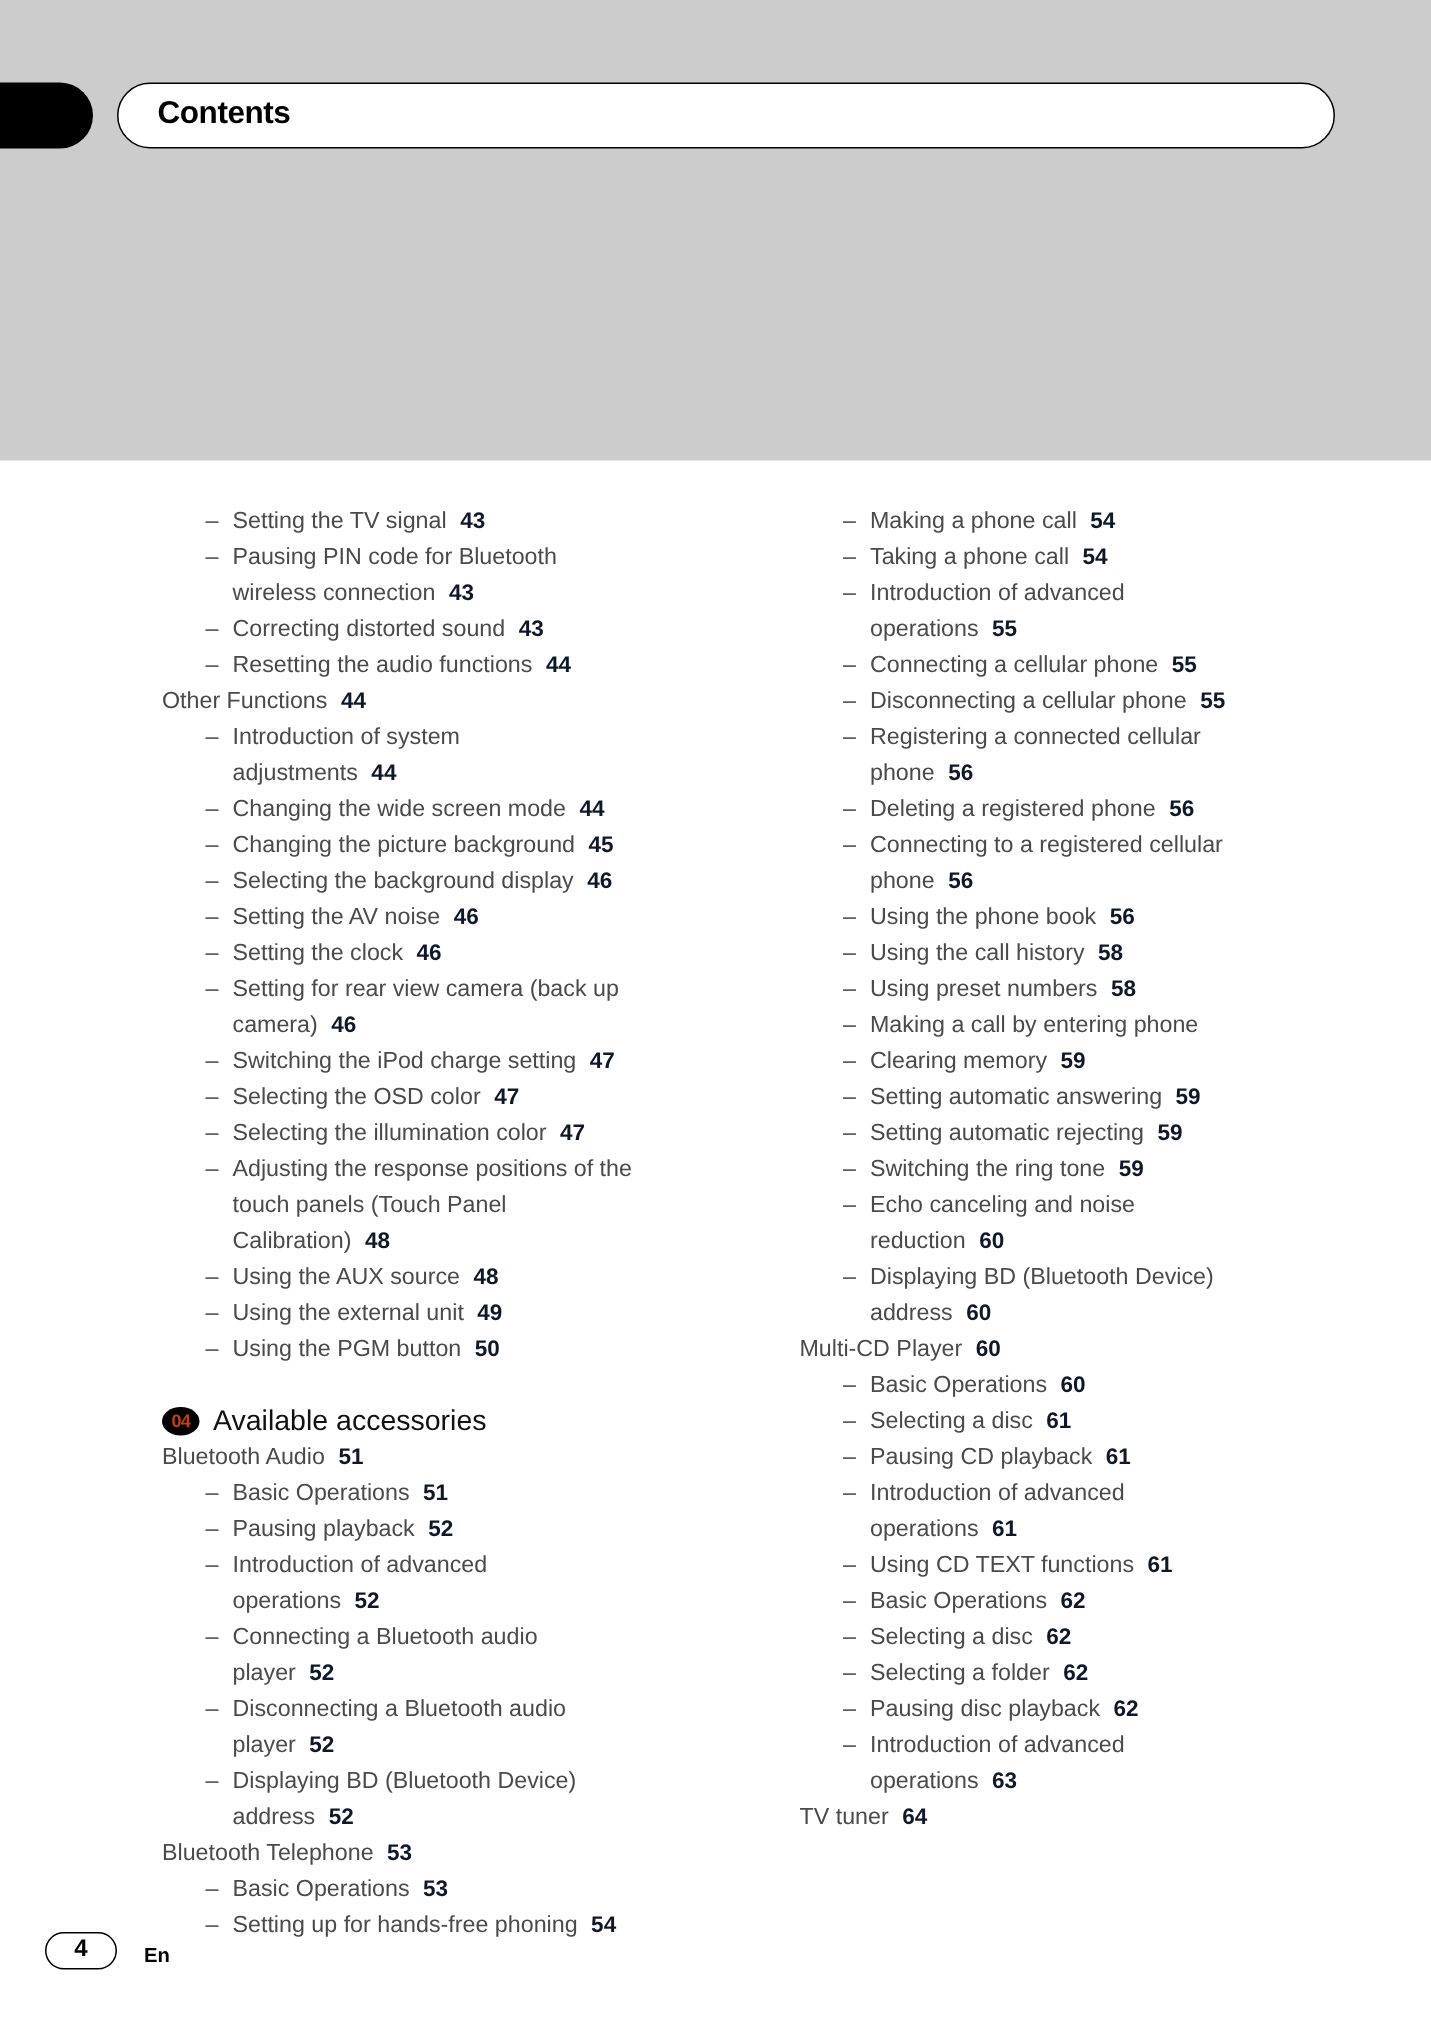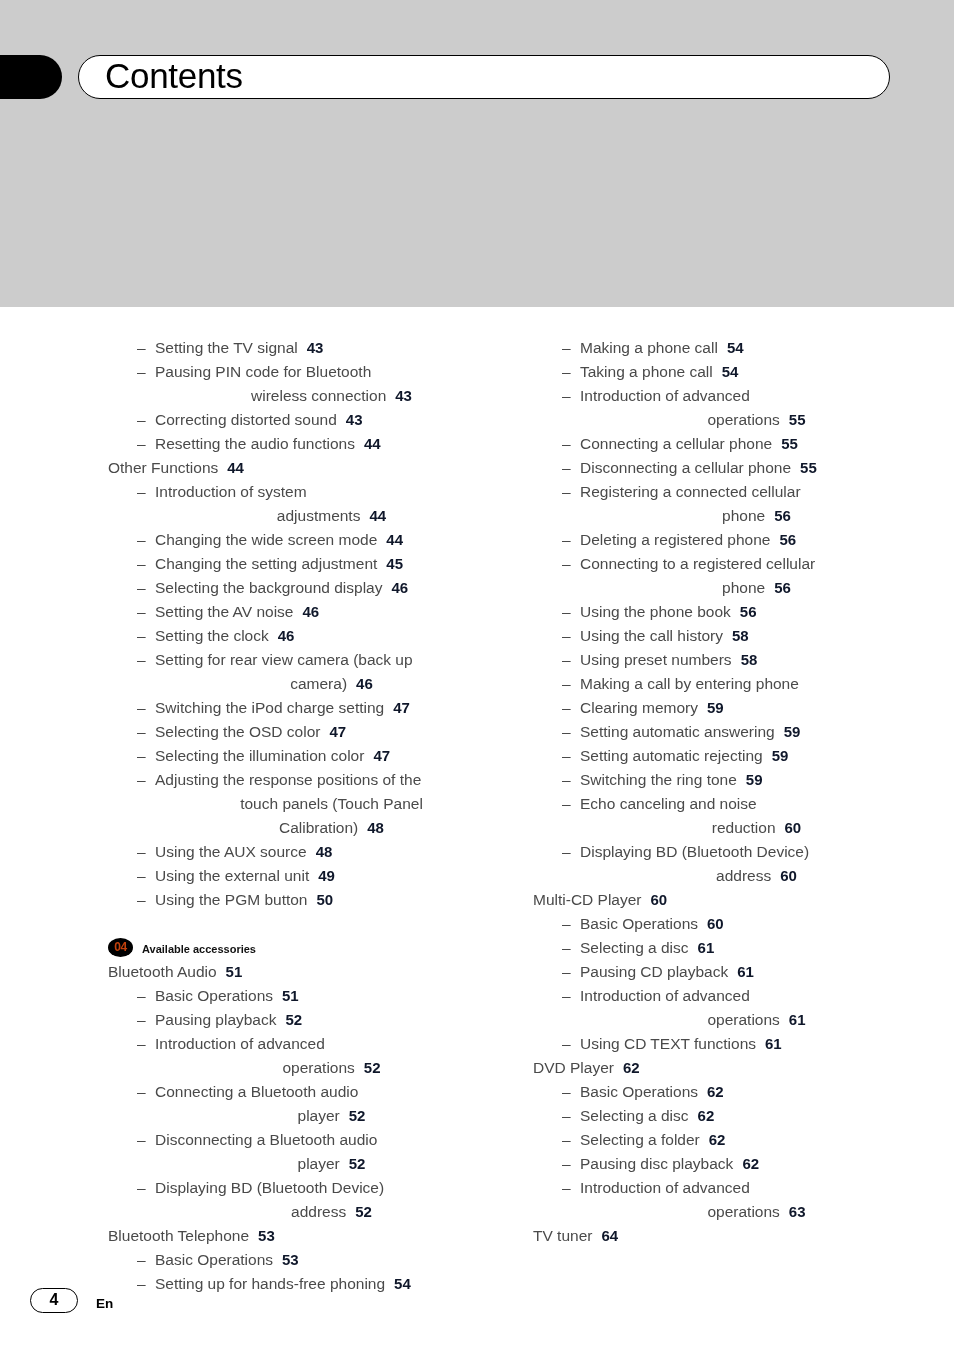--- a/index.html
+++ b/index.html
@@ -52,22 +52,22 @@
     border: 1.4px solid #000000;
     border-radius: 22px;
     box-sizing: border-box;
   }
   .title-text {
     position: absolute;
     left: 105px;
     top: 55px;
     height: 44px;
     line-height: 42px;
-    font-size: 35px;
-    font-weight: normal;
+    font-size: 21px;
+    font-weight: bold;
     letter-spacing: -0.3px;
     color: #000000;
   }
 
   
   .columns {
     position: absolute;
     left: 0;
     top: 336px;
     width: 954px;
@@ -105,21 +105,20 @@
   }
   .entry .pg {
     font-weight: bold;
     color: #0f172a;
     margin-left: 9px;
     font-size: 15px;
   }
   
   .entry.cont {
     padding-left: 47px;
-    text-align: center;
   }
 
   
   .chapter {
     position: relative;
     height: 24px;
     line-height: 24px;
     margin-top: 24px;
     white-space: nowrap;
   }
@@ -135,22 +134,22 @@
     text-align: center;
     line-height: 19px;
     vertical-align: middle;
     position: relative;
     top: -1px;
     letter-spacing: -0.5px;
   }
   .chapter .chapter-title {
     display: inline-block;
     margin-left: 9px;
-    font-size: 11px;
-    font-weight: bold;
+    font-size: 19px;
+    font-weight: normal;
     color: #111111;
     vertical-align: middle;
   }
 
   
   .footer {
     position: absolute;
     left: 30px;
     top: 1288px;
     height: 26px;
@@ -195,21 +194,21 @@
   <div class="col col-left" id="col-left">
       <div class="entry lvl2"><span class="dash">–</span><span class="label">Setting the TV signal</span><span class="pg">43</span></div>
       <div class="entry lvl2"><span class="dash">–</span><span class="label">Pausing PIN code for Bluetooth</span></div>
       <div class="entry cont"><span class="label">wireless connection</span><span class="pg">43</span></div>
       <div class="entry lvl2"><span class="dash">–</span><span class="label">Correcting distorted sound</span><span class="pg">43</span></div>
       <div class="entry lvl2"><span class="dash">–</span><span class="label">Resetting the audio functions</span><span class="pg">44</span></div>
       <div class="entry lvl1"><span class="label">Other Functions</span><span class="pg">44</span></div>
       <div class="entry lvl2"><span class="dash">–</span><span class="label">Introduction of system</span></div>
       <div class="entry cont"><span class="label">adjustments</span><span class="pg">44</span></div>
       <div class="entry lvl2"><span class="dash">–</span><span class="label">Changing the wide screen mode</span><span class="pg">44</span></div>
-      <div class="entry lvl2"><span class="dash">–</span><span class="label">Changing the setting adjustment</span><span class="pg">45</span></div>
+      <div class="entry lvl2"><span class="dash">–</span><span class="label">Changing the picture background</span><span class="pg">45</span></div>
       <div class="entry lvl2"><span class="dash">–</span><span class="label">Selecting the background display</span><span class="pg">46</span></div>
       <div class="entry lvl2"><span class="dash">–</span><span class="label">Setting the AV noise</span><span class="pg">46</span></div>
       <div class="entry lvl2"><span class="dash">–</span><span class="label">Setting the clock</span><span class="pg">46</span></div>
       <div class="entry lvl2"><span class="dash">–</span><span class="label">Setting for rear view camera (back up</span></div>
       <div class="entry cont"><span class="label">camera)</span><span class="pg">46</span></div>
       <div class="entry lvl2"><span class="dash">–</span><span class="label">Switching the iPod charge setting</span><span class="pg">47</span></div>
       <div class="entry lvl2"><span class="dash">–</span><span class="label">Selecting the OSD color</span><span class="pg">47</span></div>
       <div class="entry lvl2"><span class="dash">–</span><span class="label">Selecting the illumination color</span><span class="pg">47</span></div>
       <div class="entry lvl2"><span class="dash">–</span><span class="label">Adjusting the response positions of the</span></div>
       <div class="entry cont"><span class="label">touch panels (Touch Panel</span></div>
@@ -257,21 +256,20 @@
       <div class="entry cont"><span class="label">reduction</span><span class="pg">60</span></div>
       <div class="entry lvl2"><span class="dash">–</span><span class="label">Displaying BD (Bluetooth Device)</span></div>
       <div class="entry cont"><span class="label">address</span><span class="pg">60</span></div>
       <div class="entry lvl1"><span class="label">Multi-CD Player</span><span class="pg">60</span></div>
       <div class="entry lvl2"><span class="dash">–</span><span class="label">Basic Operations</span><span class="pg">60</span></div>
       <div class="entry lvl2"><span class="dash">–</span><span class="label">Selecting a disc</span><span class="pg">61</span></div>
       <div class="entry lvl2"><span class="dash">–</span><span class="label">Pausing CD playback</span><span class="pg">61</span></div>
       <div class="entry lvl2"><span class="dash">–</span><span class="label">Introduction of advanced</span></div>
       <div class="entry cont"><span class="label">operations</span><span class="pg">61</span></div>
       <div class="entry lvl2"><span class="dash">–</span><span class="label">Using CD TEXT functions</span><span class="pg">61</span></div>
-      <div class="entry lvl1"><span class="label">DVD Player</span><span class="pg">62</span></div>
       <div class="entry lvl2"><span class="dash">–</span><span class="label">Basic Operations</span><span class="pg">62</span></div>
       <div class="entry lvl2"><span class="dash">–</span><span class="label">Selecting a disc</span><span class="pg">62</span></div>
       <div class="entry lvl2"><span class="dash">–</span><span class="label">Selecting a folder</span><span class="pg">62</span></div>
       <div class="entry lvl2"><span class="dash">–</span><span class="label">Pausing disc playback</span><span class="pg">62</span></div>
       <div class="entry lvl2"><span class="dash">–</span><span class="label">Introduction of advanced</span></div>
       <div class="entry cont"><span class="label">operations</span><span class="pg">63</span></div>
       <div class="entry lvl1"><span class="label">TV tuner</span><span class="pg">64</span></div>
     </div>
 </div>
 

